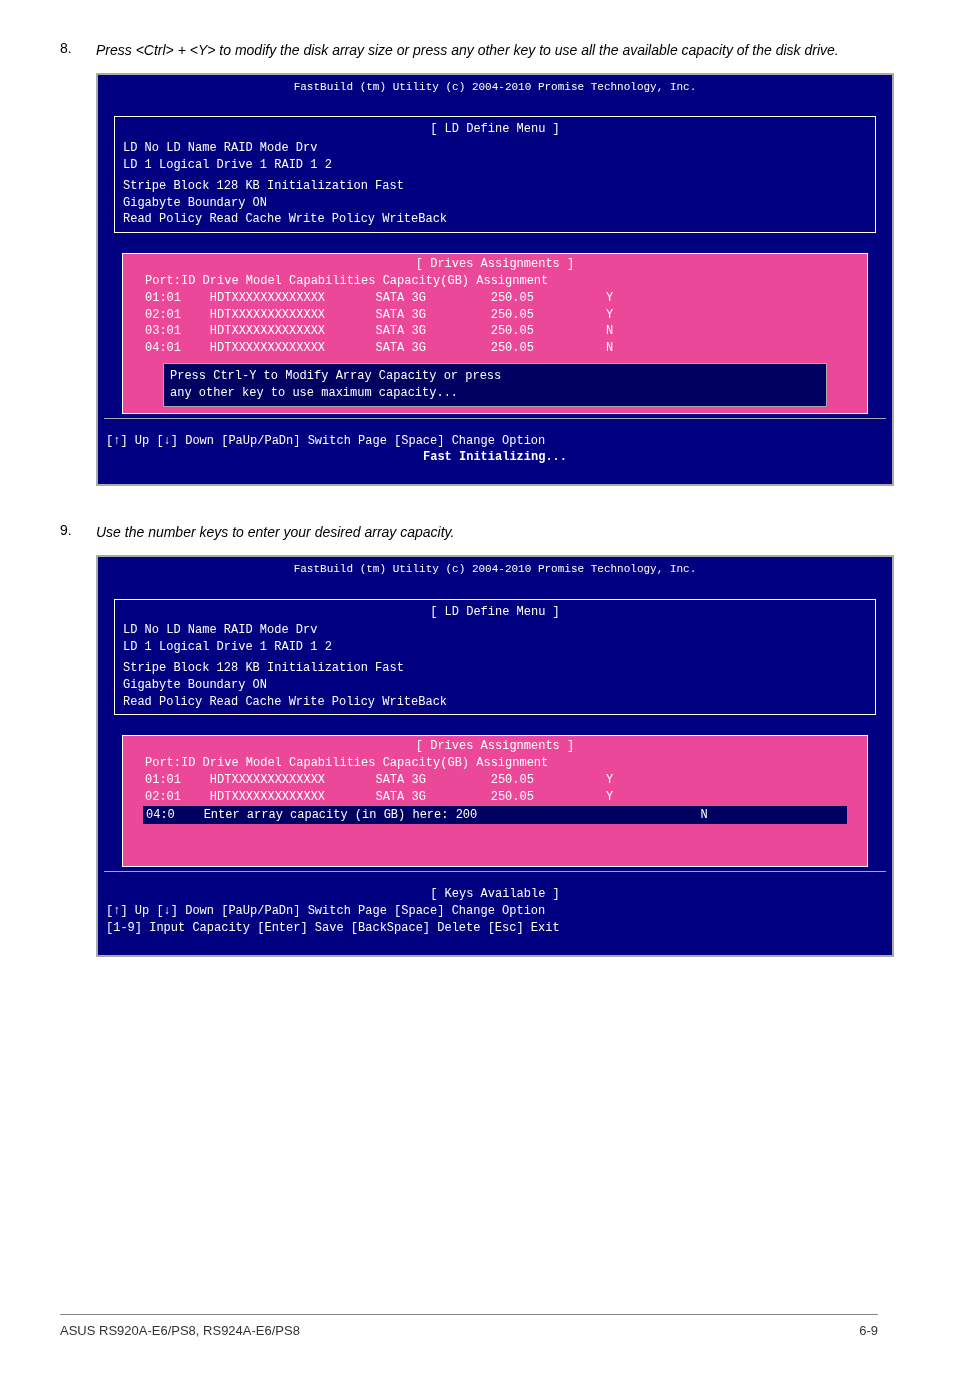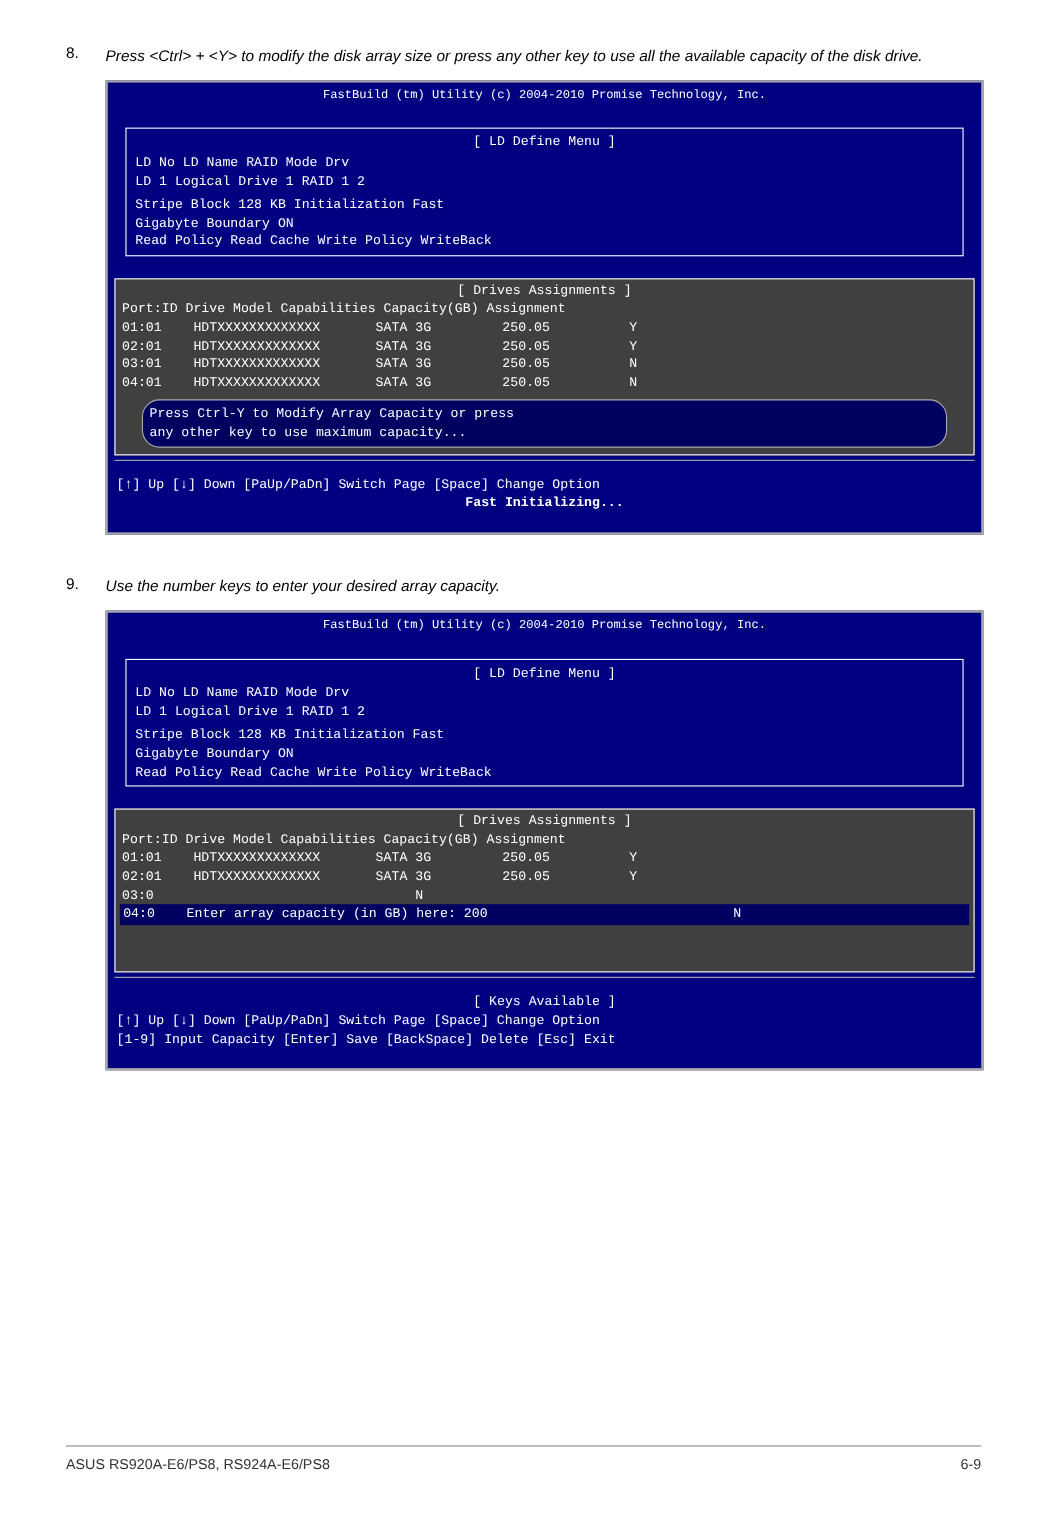--- a/index.html
+++ b/index.html
@@ -61,23 +61,23 @@
       display: flex;
       justify-content: center;
       align-items: center;
       margin-bottom: 2px;
     }
     .terminal .line {
       padding: 0 2px;
     }
     .terminal .drives-box {
       border: 1px solid #ffffff;
-      margin: 4px 0;
-      padding: 2px 4px;
-      background: #404040;
+      margin: 4px 18px;
+      padding: 2px 20px;
+      background: #ec4899;
     }
     .terminal .drives-title {
       text-align: center;
     }
     .terminal .press-box {
       border: 1px solid #aaaaaa;
       margin: 4px 20px;
       padding: 4px 6px;
       background: #000060;
       color: #ffffff;
@@ -86,21 +86,21 @@
       background: #000080;
       color: #ffffff;
       border-top: 1px solid #aaaaaa;
       padding: 14px 2px;
     }
 
     .footer {
       position: absolute;
       bottom: 40px;
       left: 60px;
-      right: 62px;
+      right: 76px;
       display: flex;
       justify-content: space-between;
       font-size: 13px;
       color: #333333;
       border-top: 1px solid #888888;
       padding-top: 8px;
     }
   </style>
 </head>
 <body>
@@ -167,21 +167,21 @@
           &nbsp;&nbsp;
           <span>HDTXXXXXXXXXXXXX</span>
           &nbsp;&nbsp;&nbsp;&nbsp;&nbsp;
           <span>SATA 3G</span>
           &nbsp;&nbsp;&nbsp;&nbsp;&nbsp;&nbsp;&nbsp;
           <span>250.05</span>
           &nbsp;&nbsp;&nbsp;&nbsp;&nbsp;&nbsp;&nbsp;&nbsp;
           <span>N</span>
         </div>
 
-        <div class="press-box" style="margin-top:6px;border-radius:16px;">
+        <div class="press-box" style="margin-top:6px;">
           <div>Press Ctrl-Y to Modify Array Capacity or press</div>
           <div>any other key to use maximum capacity...</div>
         </div>
       </div>
 
       <div class="status-bar">
         <div>[↑] Up [↓] Down [PaUp/PaDn] Switch Page [Space] Change Option</div>
         <div style="font-weight:bold;text-align:center;">Fast Initializing...</div>
       </div>
     </div>
@@ -227,25 +227,20 @@
           <span>02:01</span>
           &nbsp;&nbsp;
           <span>HDTXXXXXXXXXXXXX</span>
           &nbsp;&nbsp;&nbsp;&nbsp;&nbsp;
           <span>SATA 3G</span>
           &nbsp;&nbsp;&nbsp;&nbsp;&nbsp;&nbsp;&nbsp;
           <span>250.05</span>
           &nbsp;&nbsp;&nbsp;&nbsp;&nbsp;&nbsp;&nbsp;&nbsp;
           <span>Y</span>
         </div>
-        <div class="line">
-          <span>03:0</span>
-          &nbsp;&nbsp;&nbsp;&nbsp;&nbsp;&nbsp;&nbsp;&nbsp;&nbsp;&nbsp;&nbsp;&nbsp;&nbsp;&nbsp;&nbsp;&nbsp;&nbsp;&nbsp;&nbsp;&nbsp;&nbsp;&nbsp;&nbsp;&nbsp;&nbsp;&nbsp;&nbsp;&nbsp;&nbsp;&nbsp;&nbsp;
-          <span>N</span>
-        </div>
         <div class="line" style="background:#000060; padding: 1px 3px;">
           <span>04:0</span>
           &nbsp;&nbsp;
           <span>Enter array capacity (in GB) here: 200</span>
           &nbsp;&nbsp;&nbsp;&nbsp;&nbsp;&nbsp;&nbsp;&nbsp;&nbsp;&nbsp;&nbsp;&nbsp;&nbsp;&nbsp;&nbsp;&nbsp;&nbsp;&nbsp;&nbsp;&nbsp;&nbsp;&nbsp;&nbsp;&nbsp;&nbsp;&nbsp;&nbsp;&nbsp;&nbsp;
           <span>N</span>
         </div>
         <div style="height: 40px;"></div>
       </div>
 

